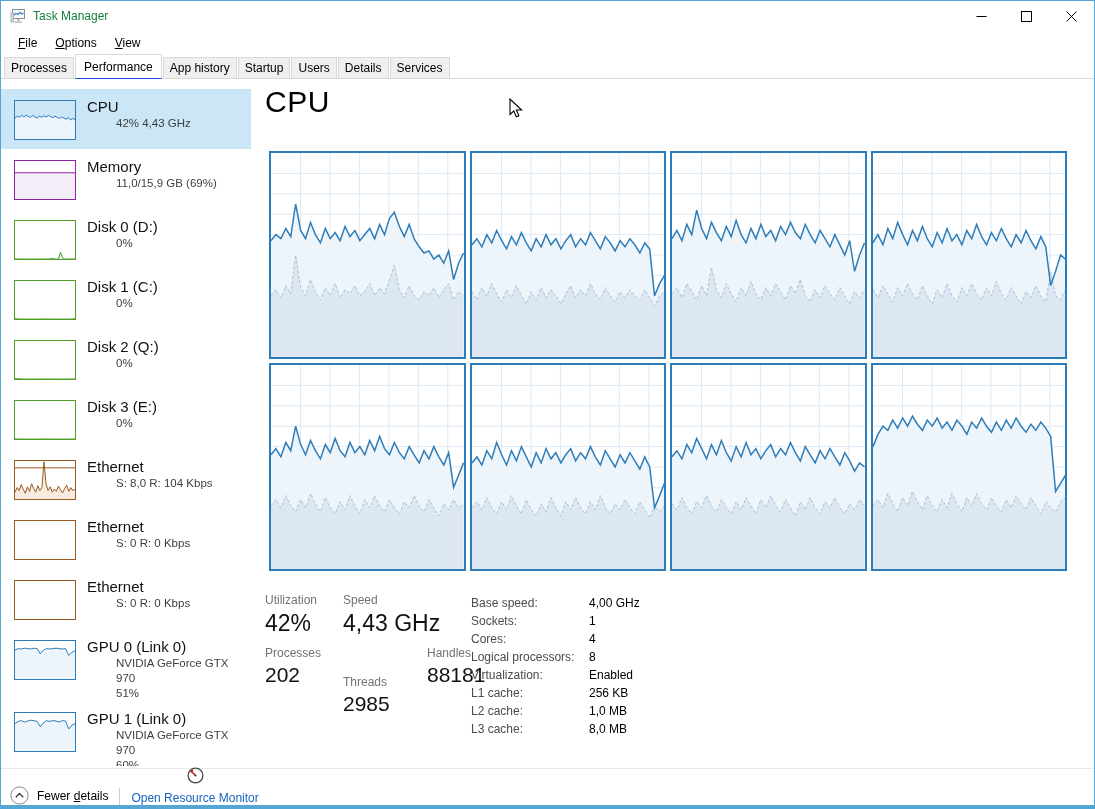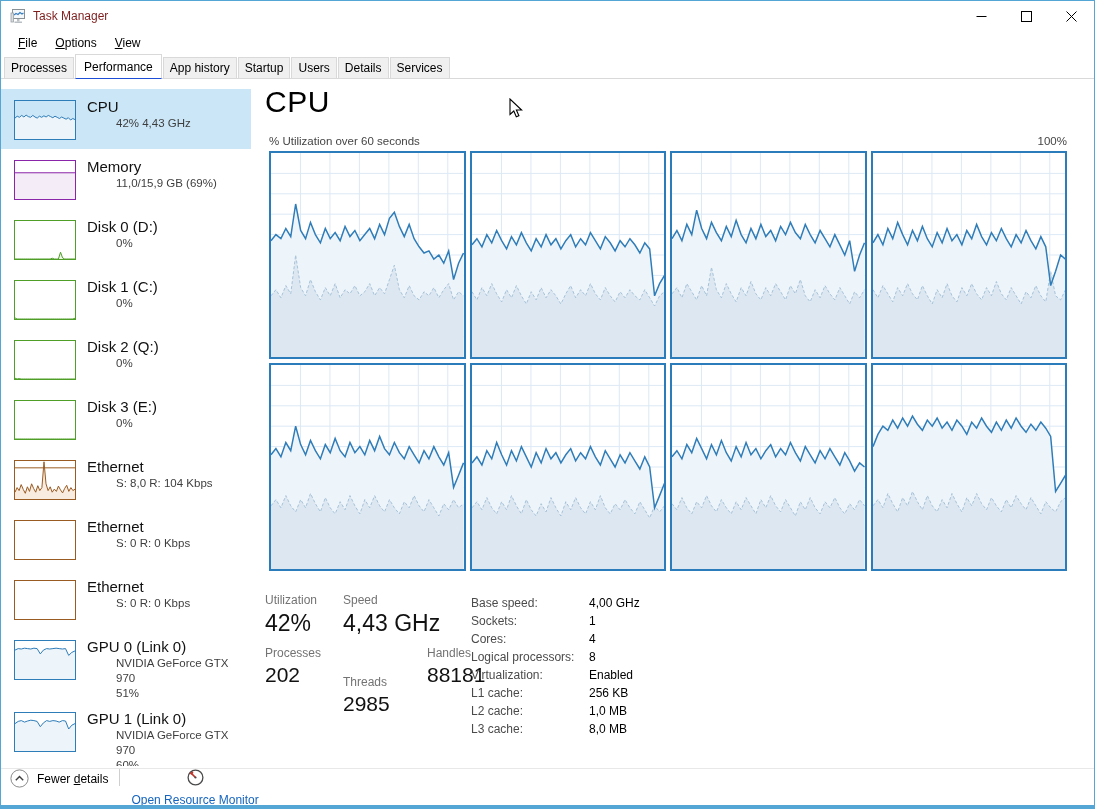--- a/index.html
+++ b/index.html
@@ -9,21 +9,21 @@
     position:relative; width:1095px; height:809px; background:#fff;
     border:1px solid var(--window-border,#54a7d5); overflow:hidden;
     font-family:"Liberation Sans","DejaVu Sans",sans-serif; color:#000;
   }
   .window::after { content:""; position:absolute; left:0; right:0; bottom:0; height:3px;
     background:var(--window-border,#54a7d5); }
 
   
   .titlebar { height:30px; display:flex; align-items:center; padding-left:9px; background:#fff; }
   .app-icon { margin-right:7px; }
-  .win-title { font-size:12px; color:#7f1d1d; }
+  .win-title { font-size:12px; color:#15803d; }
   .winbtns { margin-left:auto; display:flex; height:30px; }
   .winbtn { width:45px; height:30px; display:flex; align-items:center; justify-content:center; cursor:default; }
 
   
   .menubar { height:23px; display:flex; align-items:center; padding-left:8px; background:#fff; }
   .menu-item { font-size:12px; padding:3px 9px; color:#000; }
   .menu-item u { text-decoration:underline; }
 
   
   .tabstrip { height:25px; display:flex; align-items:flex-end; padding-left:3px; border-bottom:1px solid #d9d9d9; background:#fff; position:relative; }
@@ -62,21 +62,21 @@
   .stat-label { font-size:12px; color:#737373; margin-bottom:3px; }
   .stat-value-big { font-size:23px; color:#111; }
   .stat-value-mid { font-size:21px; color:#111; }
   .stats-right { padding-top:1px; }
   .r-row { display:flex; font-size:12px; line-height:18px; }
   .r-label { width:118px; color:#4b4b4b; }
   .r-value { color:#000; }
 
   
   .footer { position:absolute; left:0; right:0; bottom:3px; height:37px; background:#fff;
-    border-top:1px solid #e8e8e8; display:flex; align-items:flex-start; padding-left:9px; }
+    border-top:1px solid #e8e8e8; display:flex; align-items:flex-end; padding-left:9px; }
   .fewer { display:flex; align-items:center; gap:8px; font-size:12px; color:#000; }
   .fewer u, .menu-item u { text-decoration:underline; }
   .vdiv { width:1px; height:17px; background:#cfcfcf; margin:0 11px; }
   .resmon { display:flex; align-items:center; gap:7px; font-size:12px; color:var(--link,#1464c0);flex-direction:column; }
 
   .cursor { position:absolute; left:508px; top:97px; z-index:50; }
 </style>
 </head>
 <body>
 
@@ -267,24 +267,20 @@
             <div class="t2">NVIDIA GeForce GTX 970</div>
             <div class="t3">60%</div>
           </div>
         </div>
       </div>
 
     <div class="main">
       <div class="main-header">
         <span class="cpu-title">CPU</span>
       </div>
-      <div class="caption-row">
-        <span>% Utilization over 60 seconds</span>
-        <span>100%</span>
-      </div>
       <div class="graphs" id="graphs">
           <div class="graph">
             <svg viewBox="0 0 196 204" preserveAspectRatio="none">
               <path d="M30,0 V204 M60,0 V204 M90,0 V204 M120,0 V204 M150,0 V204 M180,0 V204 M0,20.4 H196 M0,40.8 H196 M0,61.2 H196 M0,81.6 H196 M0,102.0 H196 M0,122.4 H196 M0,142.8 H196 M0,163.2 H196 M0,183.6 H196 " stroke="#dce9f5" stroke-width="1" fill="none"></path>
               <polygon points="0.0,87.7 5.0,81.6 10.1,85.7 15.1,75.5 20.1,83.6 25.1,51.0 30.2,77.5 35.2,85.7 40.2,69.4 45.2,81.6 50.3,89.8 55.3,75.5 60.3,85.7 65.3,79.6 70.4,87.7 75.4,73.4 80.4,83.6 85.4,77.5 90.5,87.7 95.5,81.6 100.5,75.5 105.5,85.7 110.6,71.4 115.6,81.6 120.6,65.3 125.6,59.2 130.7,73.4 135.7,83.6 140.7,71.4 145.7,85.7 150.8,93.8 155.8,100.0 160.8,97.9 165.8,106.1 170.9,102.0 175.9,110.2 180.9,97.9 185.9,126.5 191.0,110.2 196.0,100.0 196,204 0,204" fill="#edf4fa"></polygon>
               <polygon points="0.0,142.8 5.0,136.7 10.1,144.8 15.1,132.6 20.1,140.8 25.1,102.0 30.2,134.6 35.2,142.8 40.2,126.5 45.2,138.7 50.3,146.9 55.3,134.6 60.3,142.8 65.3,130.6 70.4,144.8 75.4,136.7 80.4,140.8 85.4,132.6 90.5,142.8 95.5,138.7 100.5,130.6 105.5,142.8 110.6,134.6 115.6,140.8 120.6,126.5 125.6,112.2 130.7,136.7 135.7,144.8 140.7,132.6 145.7,142.8 150.8,146.9 155.8,138.7 160.8,142.8 165.8,134.6 170.9,144.8 175.9,136.7 180.9,130.6 185.9,146.9 191.0,138.7 196.0,142.8 196,204 0,204" fill="#dce7f1"></polygon>
               <polyline points="0.0,142.8 5.0,136.7 10.1,144.8 15.1,132.6 20.1,140.8 25.1,102.0 30.2,134.6 35.2,142.8 40.2,126.5 45.2,138.7 50.3,146.9 55.3,134.6 60.3,142.8 65.3,130.6 70.4,144.8 75.4,136.7 80.4,140.8 85.4,132.6 90.5,142.8 95.5,138.7 100.5,130.6 105.5,142.8 110.6,134.6 115.6,140.8 120.6,126.5 125.6,112.2 130.7,136.7 135.7,144.8 140.7,132.6 145.7,142.8 150.8,146.9 155.8,138.7 160.8,142.8 165.8,134.6 170.9,144.8 175.9,136.7 180.9,130.6 185.9,146.9 191.0,138.7 196.0,142.8" fill="none" stroke="#a6c1d8" stroke-width="1" stroke-dasharray="3,2"></polyline>
               <polyline points="0.0,87.7 5.0,81.6 10.1,85.7 15.1,75.5 20.1,83.6 25.1,51.0 30.2,77.5 35.2,85.7 40.2,69.4 45.2,81.6 50.3,89.8 55.3,75.5 60.3,85.7 65.3,79.6 70.4,87.7 75.4,73.4 80.4,83.6 85.4,77.5 90.5,87.7 95.5,81.6 100.5,75.5 105.5,85.7 110.6,71.4 115.6,81.6 120.6,65.3 125.6,59.2 130.7,73.4 135.7,83.6 140.7,71.4 145.7,85.7 150.8,93.8 155.8,100.0 160.8,97.9 165.8,106.1 170.9,102.0 175.9,110.2 180.9,97.9 185.9,126.5 191.0,110.2 196.0,100.0" fill="none" stroke="#2e7cb8" stroke-width="1.5"></polyline>
             </svg>
           </div>

